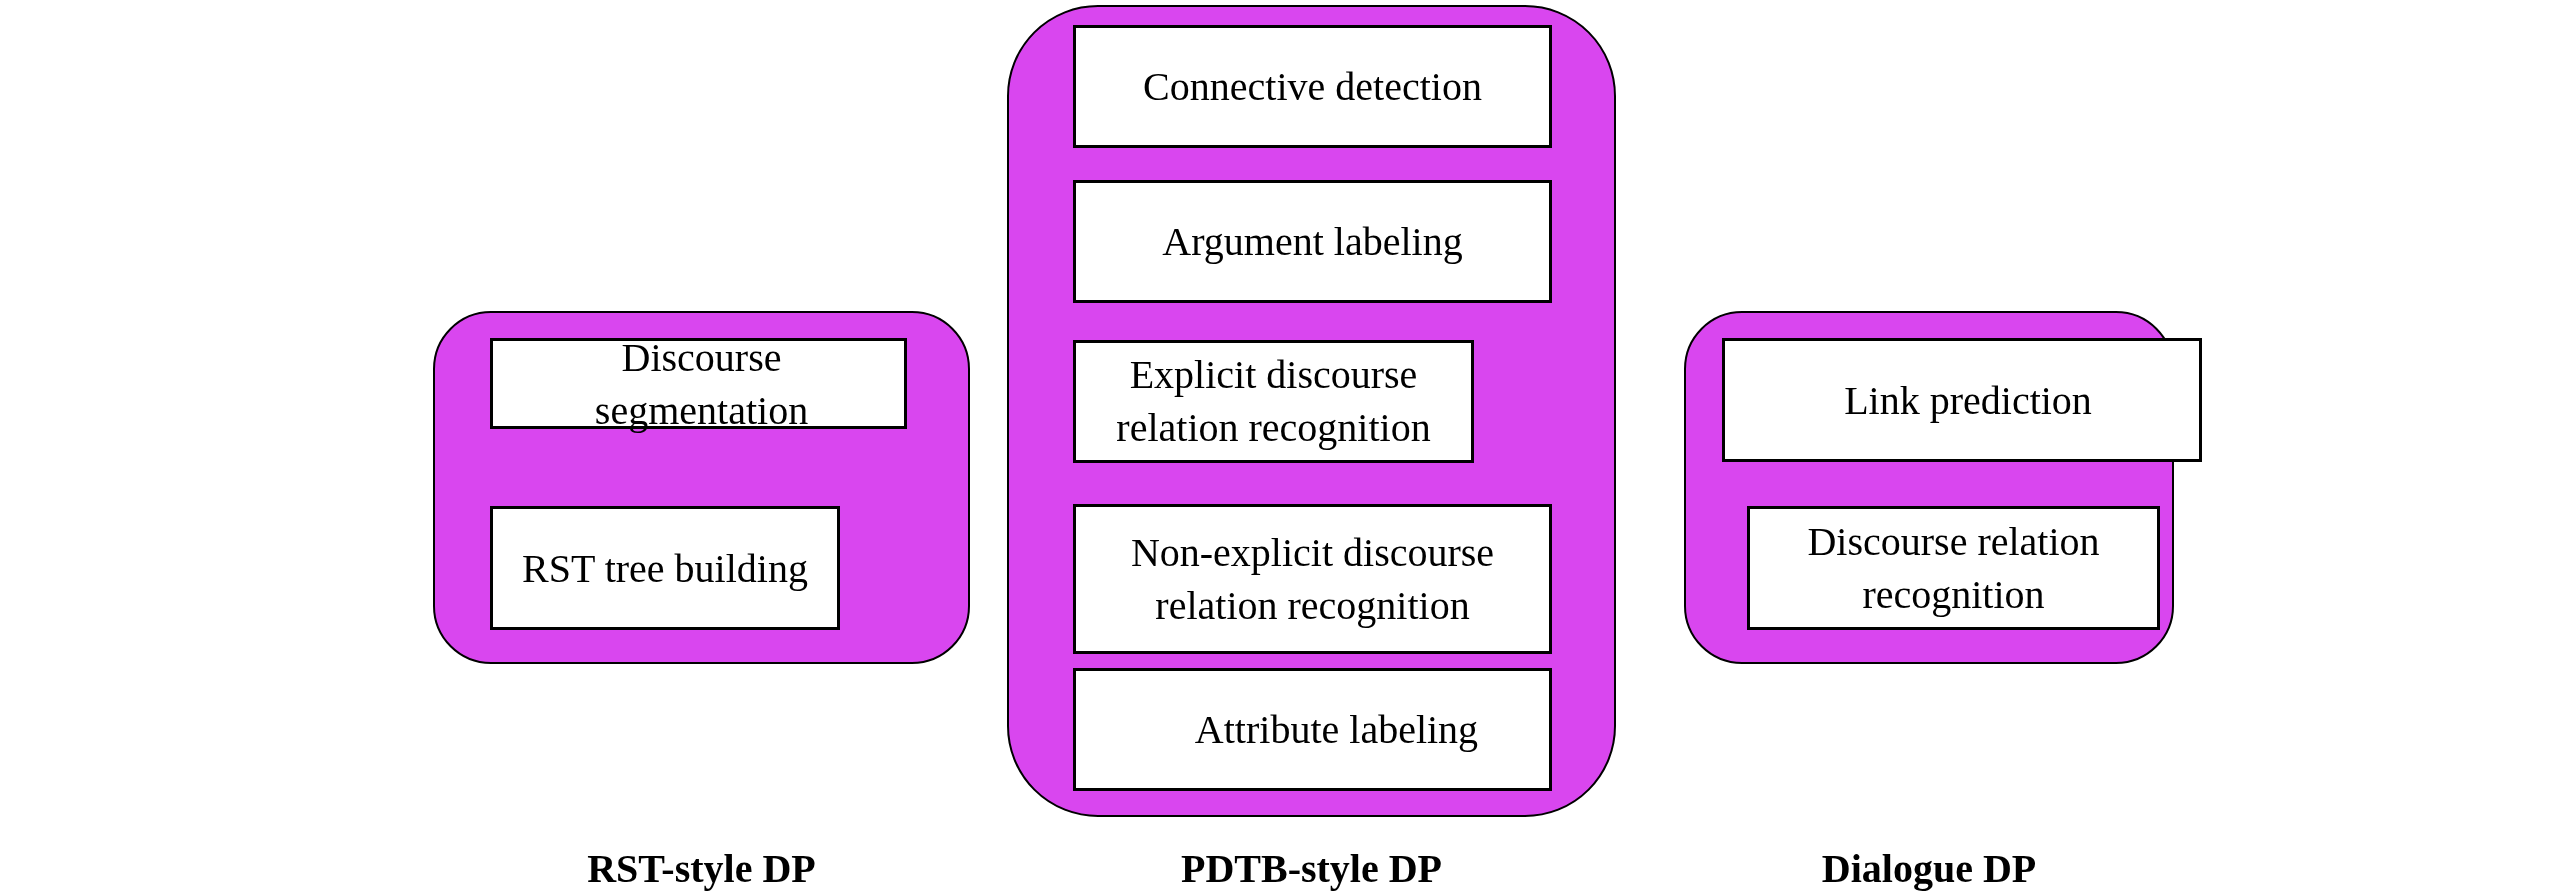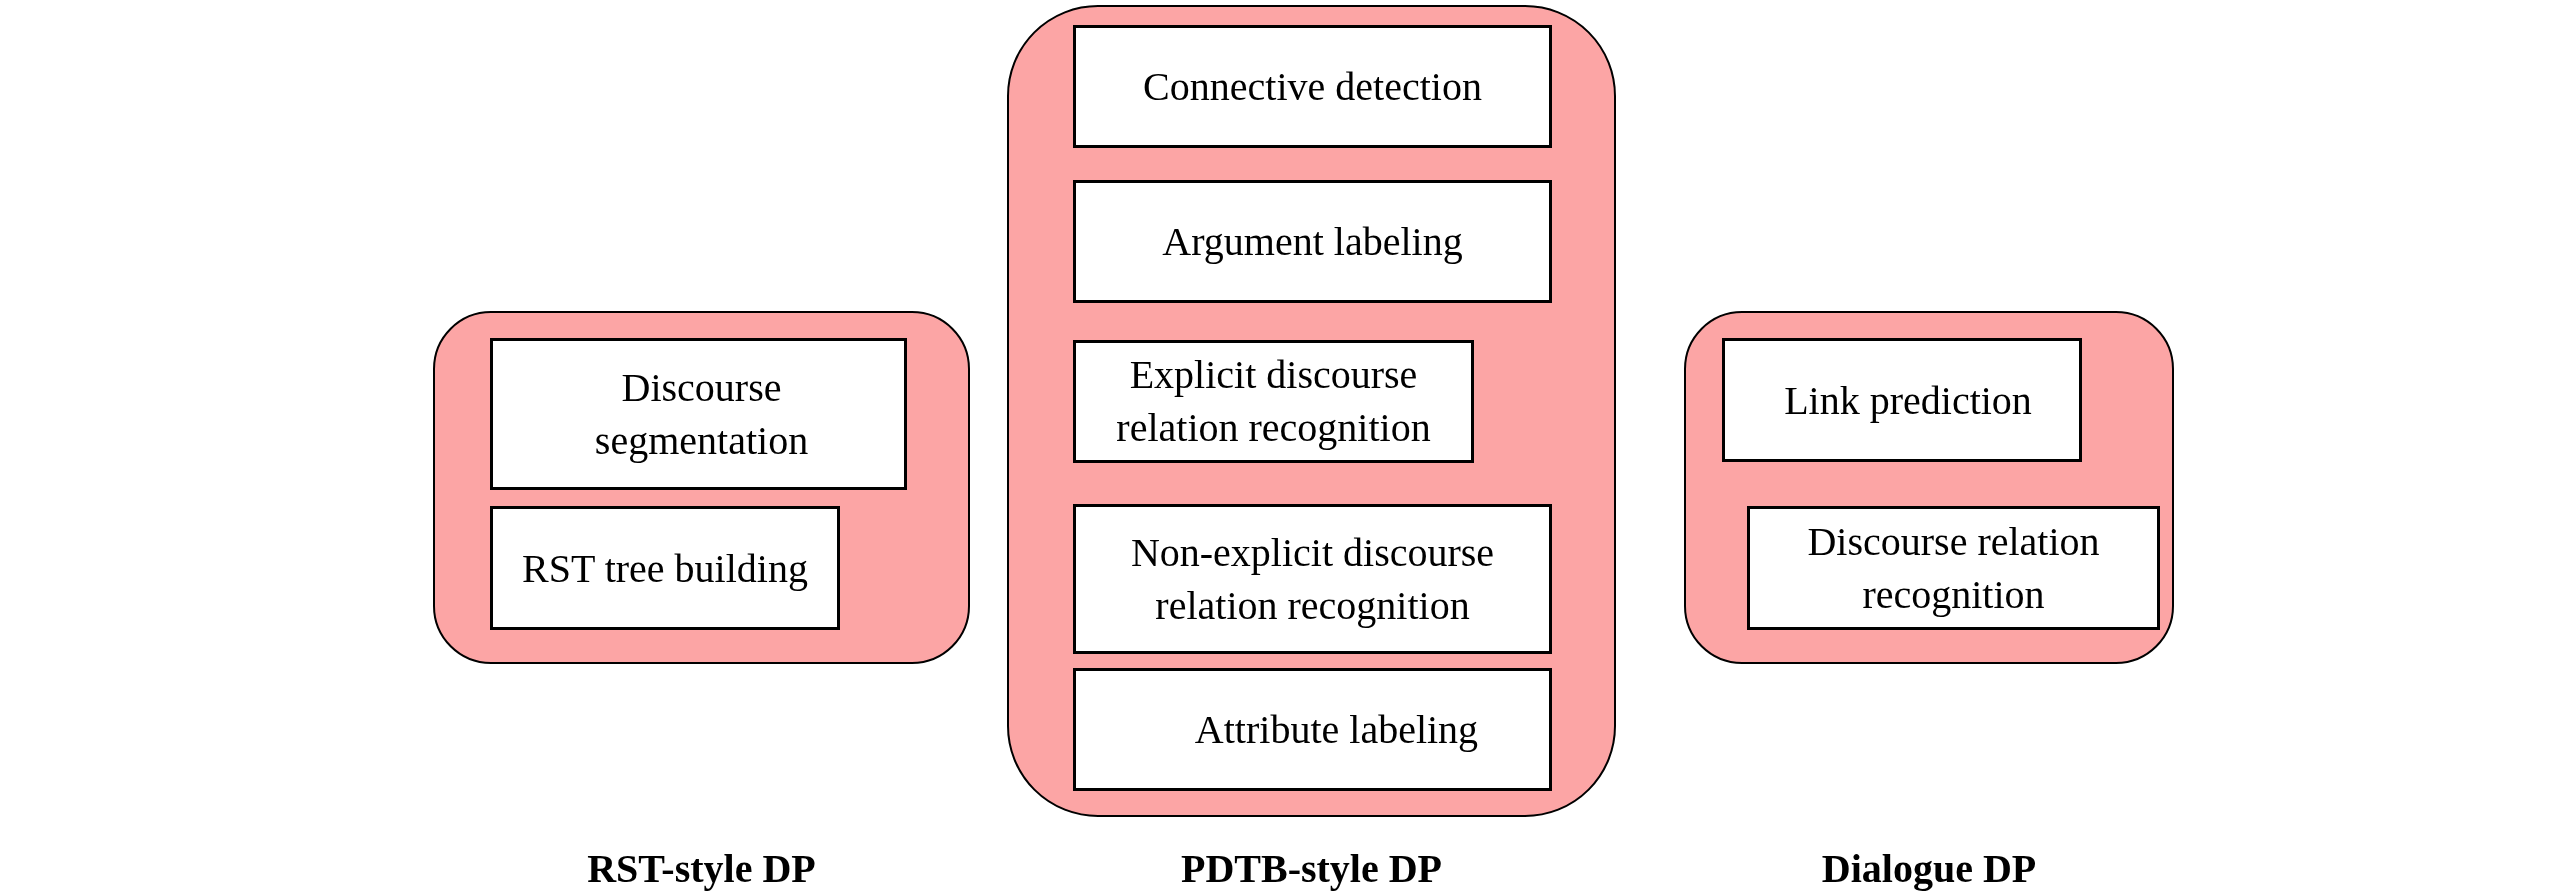--- a/index.html
+++ b/index.html
@@ -13,51 +13,51 @@
     height: 894px;
     background: #ffffff;
     font-family: "Liberation Serif", "DejaVu Serif", serif;
     color: #000000;
     overflow: hidden;
   }
   .rounded {
     position: absolute;
     box-sizing: border-box;
     border: 2.4px solid #000000;
-    background: #fca5a5;
+    background: #d946ef;
   }
   .g1 { left: 433px;  top: 311px; width: 537px;  height: 353px;  border-radius: 58px; }
   .g2 { left: 1007px; top: 4.8px;   width: 609px; height: 812px; border-radius: 91px; }
   .g3 { left: 1684px; top: 311px; width: 490px;  height: 353px;  border-radius: 58px; }
 
   .task {
     position: absolute;
     box-sizing: border-box;
     border: 3px solid #000000;
     background: #ffffff;
     display: flex;
     align-items: center;
     justify-content: center;
     text-align: center;
     font-size: 40px;
     line-height: 53px;
     white-space: pre-line;
     color: #000000;
   }
   
-  .g1 .b1 { left: 55px; top: 25.4px;  width: 417px; height: 152px; padding-left: 6px; }
+  .g1 .b1 { left: 55px; top: 25.4px;  width: 417px; height: 91px; padding-left: 6px; }
   .g1 .b2 { left: 55px; top: 193px; width: 350px; height: 124px; }
   
   .g2 .b1 { left: 64px; top: 18px;   width: 479px; height: 123px; }
   .g2 .b2 { left: 64px; top: 173px;  width: 479px; height: 123px; }
   .g2 .b3 { left: 64px; top: 333px;  width: 401px; height: 123px; }
   .g2 .b4 { left: 64px; top: 497px;  width: 479px; height: 150px; }
   .g2 .b5 { left: 64px; top: 661px; width: 479px; height: 123px; padding-left: 48px; }
   
-  .g3 .b1 { left: 36px; top: 25.4px;  width: 360px; height: 124px; padding-left: 12px; }
+  .g3 .b1 { left: 36px; top: 25.4px;  width: 480px; height: 124px; padding-left: 12px; }
   .g3 .b2 { left: 36px; top: 193px; width: 413px; height: 124px; margin-left: 25px; }
 
   .caption {
     position: absolute;
     top: 841px;
     height: 55px;
     font-size: 40px;
     line-height: 55px;
     font-weight: bold;
     text-align: center;

